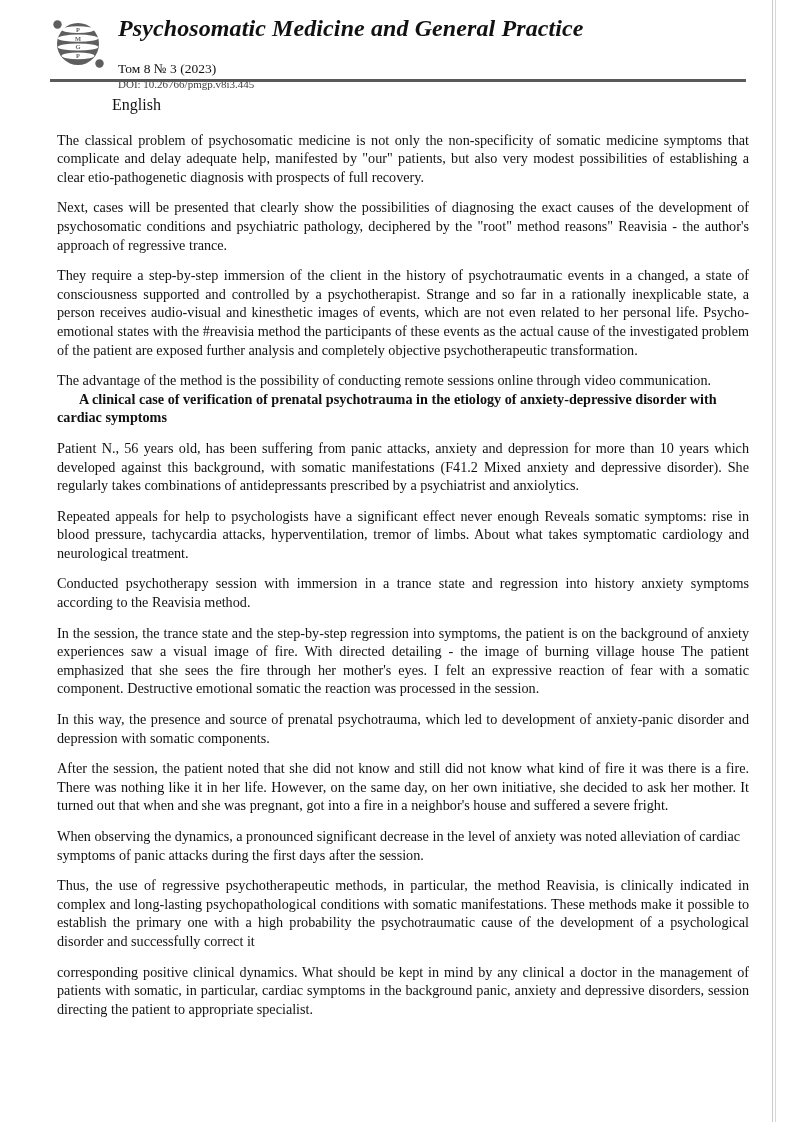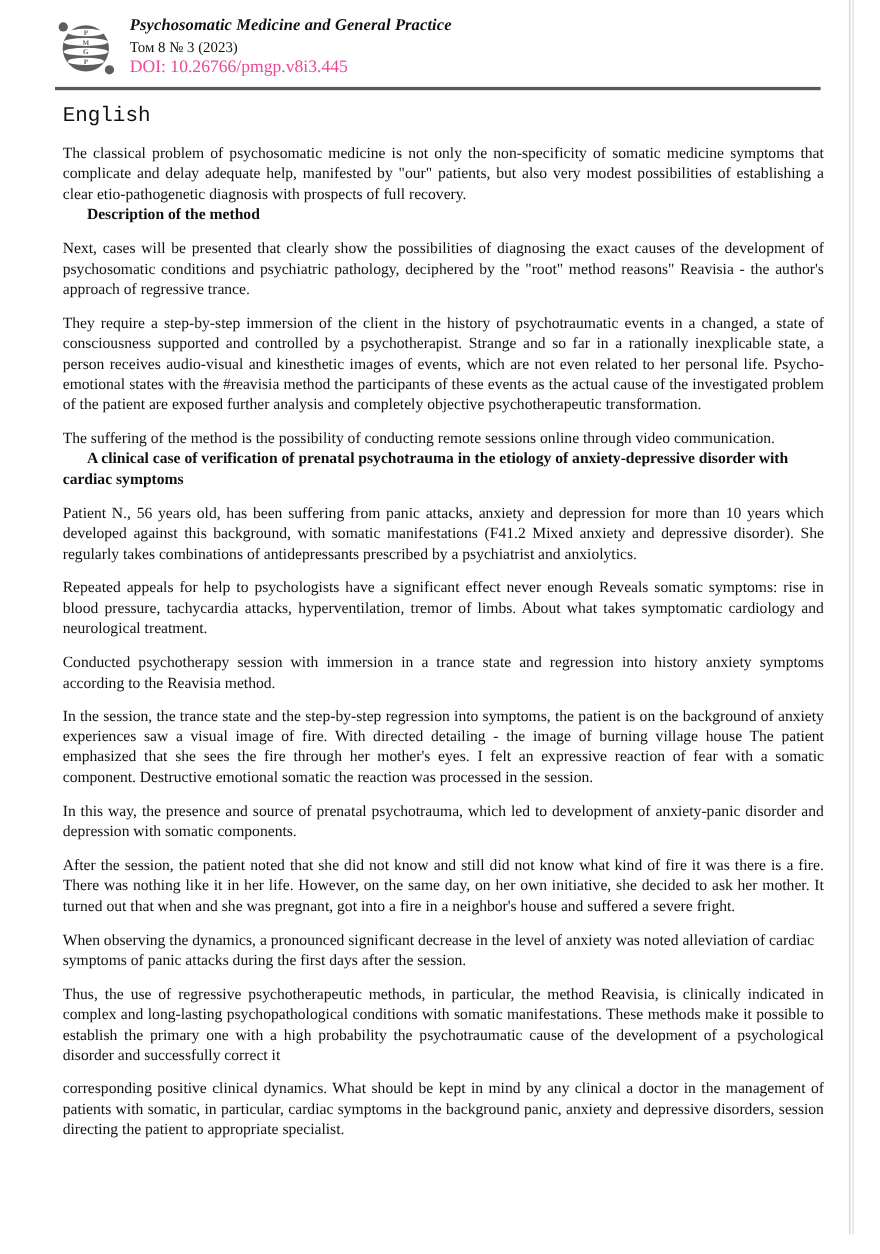--- a/index.html
+++ b/index.html
@@ -55,36 +55,36 @@
   }
   .logo-wrap svg { display: block; }
 
   .masthead-text {
     margin-left: 12px;
     padding-top: 1px;
   }
   .journal-title {
     font-weight: bold;
     font-style: italic;
-    font-size: 15px;
+    font-size: 24px;
     line-height: 1.12;
     letter-spacing: 0.1px;
     color: #111111;
     white-space: nowrap;
   }
   .journal-volume {
     font-size: 13.5px;
     line-height: 1.28;
-    margin-top: 2px;
+    margin-top: 18px;
     color: #111111;
   }
   .journal-doi {
-    font-size: 16px;
+    font-size: 11px;
     line-height: 1.28;
-    color: #ec4899;
+    color: #404040;
   }
 
   .rule {
     position: absolute;
     left: 50px;
     top: 79px;
     width: 696px;
     height: 3px;
     background: #5a5a5a;
   }
@@ -93,23 +93,23 @@
   .content {
     position: absolute;
     left: 57px;
     top: 96px;
     width: 692px;
     font-size: 14.2px;
     line-height: 18.6px;
     text-align: left;
   }
   .lang-label {
+    margin-left: 55px;
     margin-bottom: 16px;
-    font-size: 19px;
-    font-family: Liberation Mono, monospace;
+    font-size: 16px;
   }
   .para {
     margin: 12px 0 0 0;
     text-align: justify;
     text-justify: inter-word;
   }
   .para.nojust { text-align: left; }
   .heading {
     font-weight: bold;
     text-indent: 22px;
@@ -153,24 +153,23 @@
   </div>
 
   <div class="rule"></div>
 
   <div class="content">
 
     <div class="lang-label">English</div>
 
     <div id="blocks">
         <div class="para">The classical problem of psychosomatic medicine is not only the non-specificity of somatic medicine symptoms that complicate and delay adequate help, manifested by "our" patients, but also very modest possibilities of establishing a clear etio-pathogenetic diagnosis with prospects of full recovery.</div>
-        <div class="heading">Description of the method</div>
         <div class="para">Next, cases will be presented that clearly show the possibilities of diagnosing the exact causes of the development of psychosomatic conditions and psychiatric pathology, deciphered by the "root" method reasons" Reavisia - the author's approach of regressive trance.</div>
         <div class="para">They require a step-by-step immersion of the client in the history of psychotraumatic events in a changed, a state of consciousness supported and controlled by a psychotherapist. Strange and so far in a rationally inexplicable state, a person receives audio-visual and kinesthetic images of events, which are not even related to her personal life. Psycho-emotional states with the #reavisia method the participants of these events as the actual cause of the investigated problem of the patient are exposed further analysis and completely objective psychotherapeutic transformation.</div>
-        <div class="para">The suffering of the method is the possibility of conducting remote sessions online through video communication.</div>
+        <div class="para">The advantage of the method is the possibility of conducting remote sessions online through video communication.</div>
         <div class="heading">A clinical case of verification of prenatal psychotrauma in the etiology of anxiety-depressive disorder with cardiac symptoms</div>
         <div class="para">Patient N., 56 years old, has been suffering from panic attacks, anxiety and depression for more than 10 years which developed against this background, with somatic manifestations (F41.2 Mixed anxiety and depressive disorder). She regularly takes combinations of antidepressants prescribed by a psychiatrist and anxiolytics.</div>
         <div class="para">Repeated appeals for help to psychologists have a significant effect never enough Reveals somatic symptoms: rise in blood pressure, tachycardia attacks, hyperventilation, tremor of limbs. About what takes symptomatic cardiology and neurological treatment.</div>
         <div class="para">Conducted psychotherapy session with immersion in a trance state and regression into history anxiety symptoms according to the Reavisia method.</div>
         <div class="para">In the session, the trance state and the step-by-step regression into symptoms, the patient is on the background of anxiety experiences saw a visual image of fire. With directed detailing - the image of burning village house The patient emphasized that she sees the fire through her mother's eyes. I felt an expressive reaction of fear with a somatic component. Destructive emotional somatic the reaction was processed in the session.</div>
         <div class="para">In this way, the presence and source of prenatal psychotrauma, which led to development of anxiety-panic disorder and depression with somatic components.</div>
         <div class="para">After the session, the patient noted that she did not know and still did not know what kind of fire it was there is a fire. There was nothing like it in her life. However, on the same day, on her own initiative, she decided to ask her mother. It turned out that when and she was pregnant, got into a fire in a neighbor's house and suffered a severe fright.</div>
         <div class="para nojust">When observing the dynamics, a pronounced significant decrease in the level of anxiety was noted alleviation of cardiac symptoms of panic attacks during the first days after the session.</div>
         <div class="para">Thus, the use of regressive psychotherapeutic methods, in particular, the method Reavisia, is clinically indicated in complex and long-lasting psychopathological conditions with somatic manifestations. These methods make it possible to establish the primary one with a high probability the psychotraumatic cause of the development of a psychological disorder and successfully correct it</div>
         <div class="para">corresponding positive clinical dynamics. What should be kept in mind by any clinical a doctor in the management of patients with somatic, in particular, cardiac symptoms in the background panic, anxiety and depressive disorders, session directing the patient to appropriate specialist.</div>

